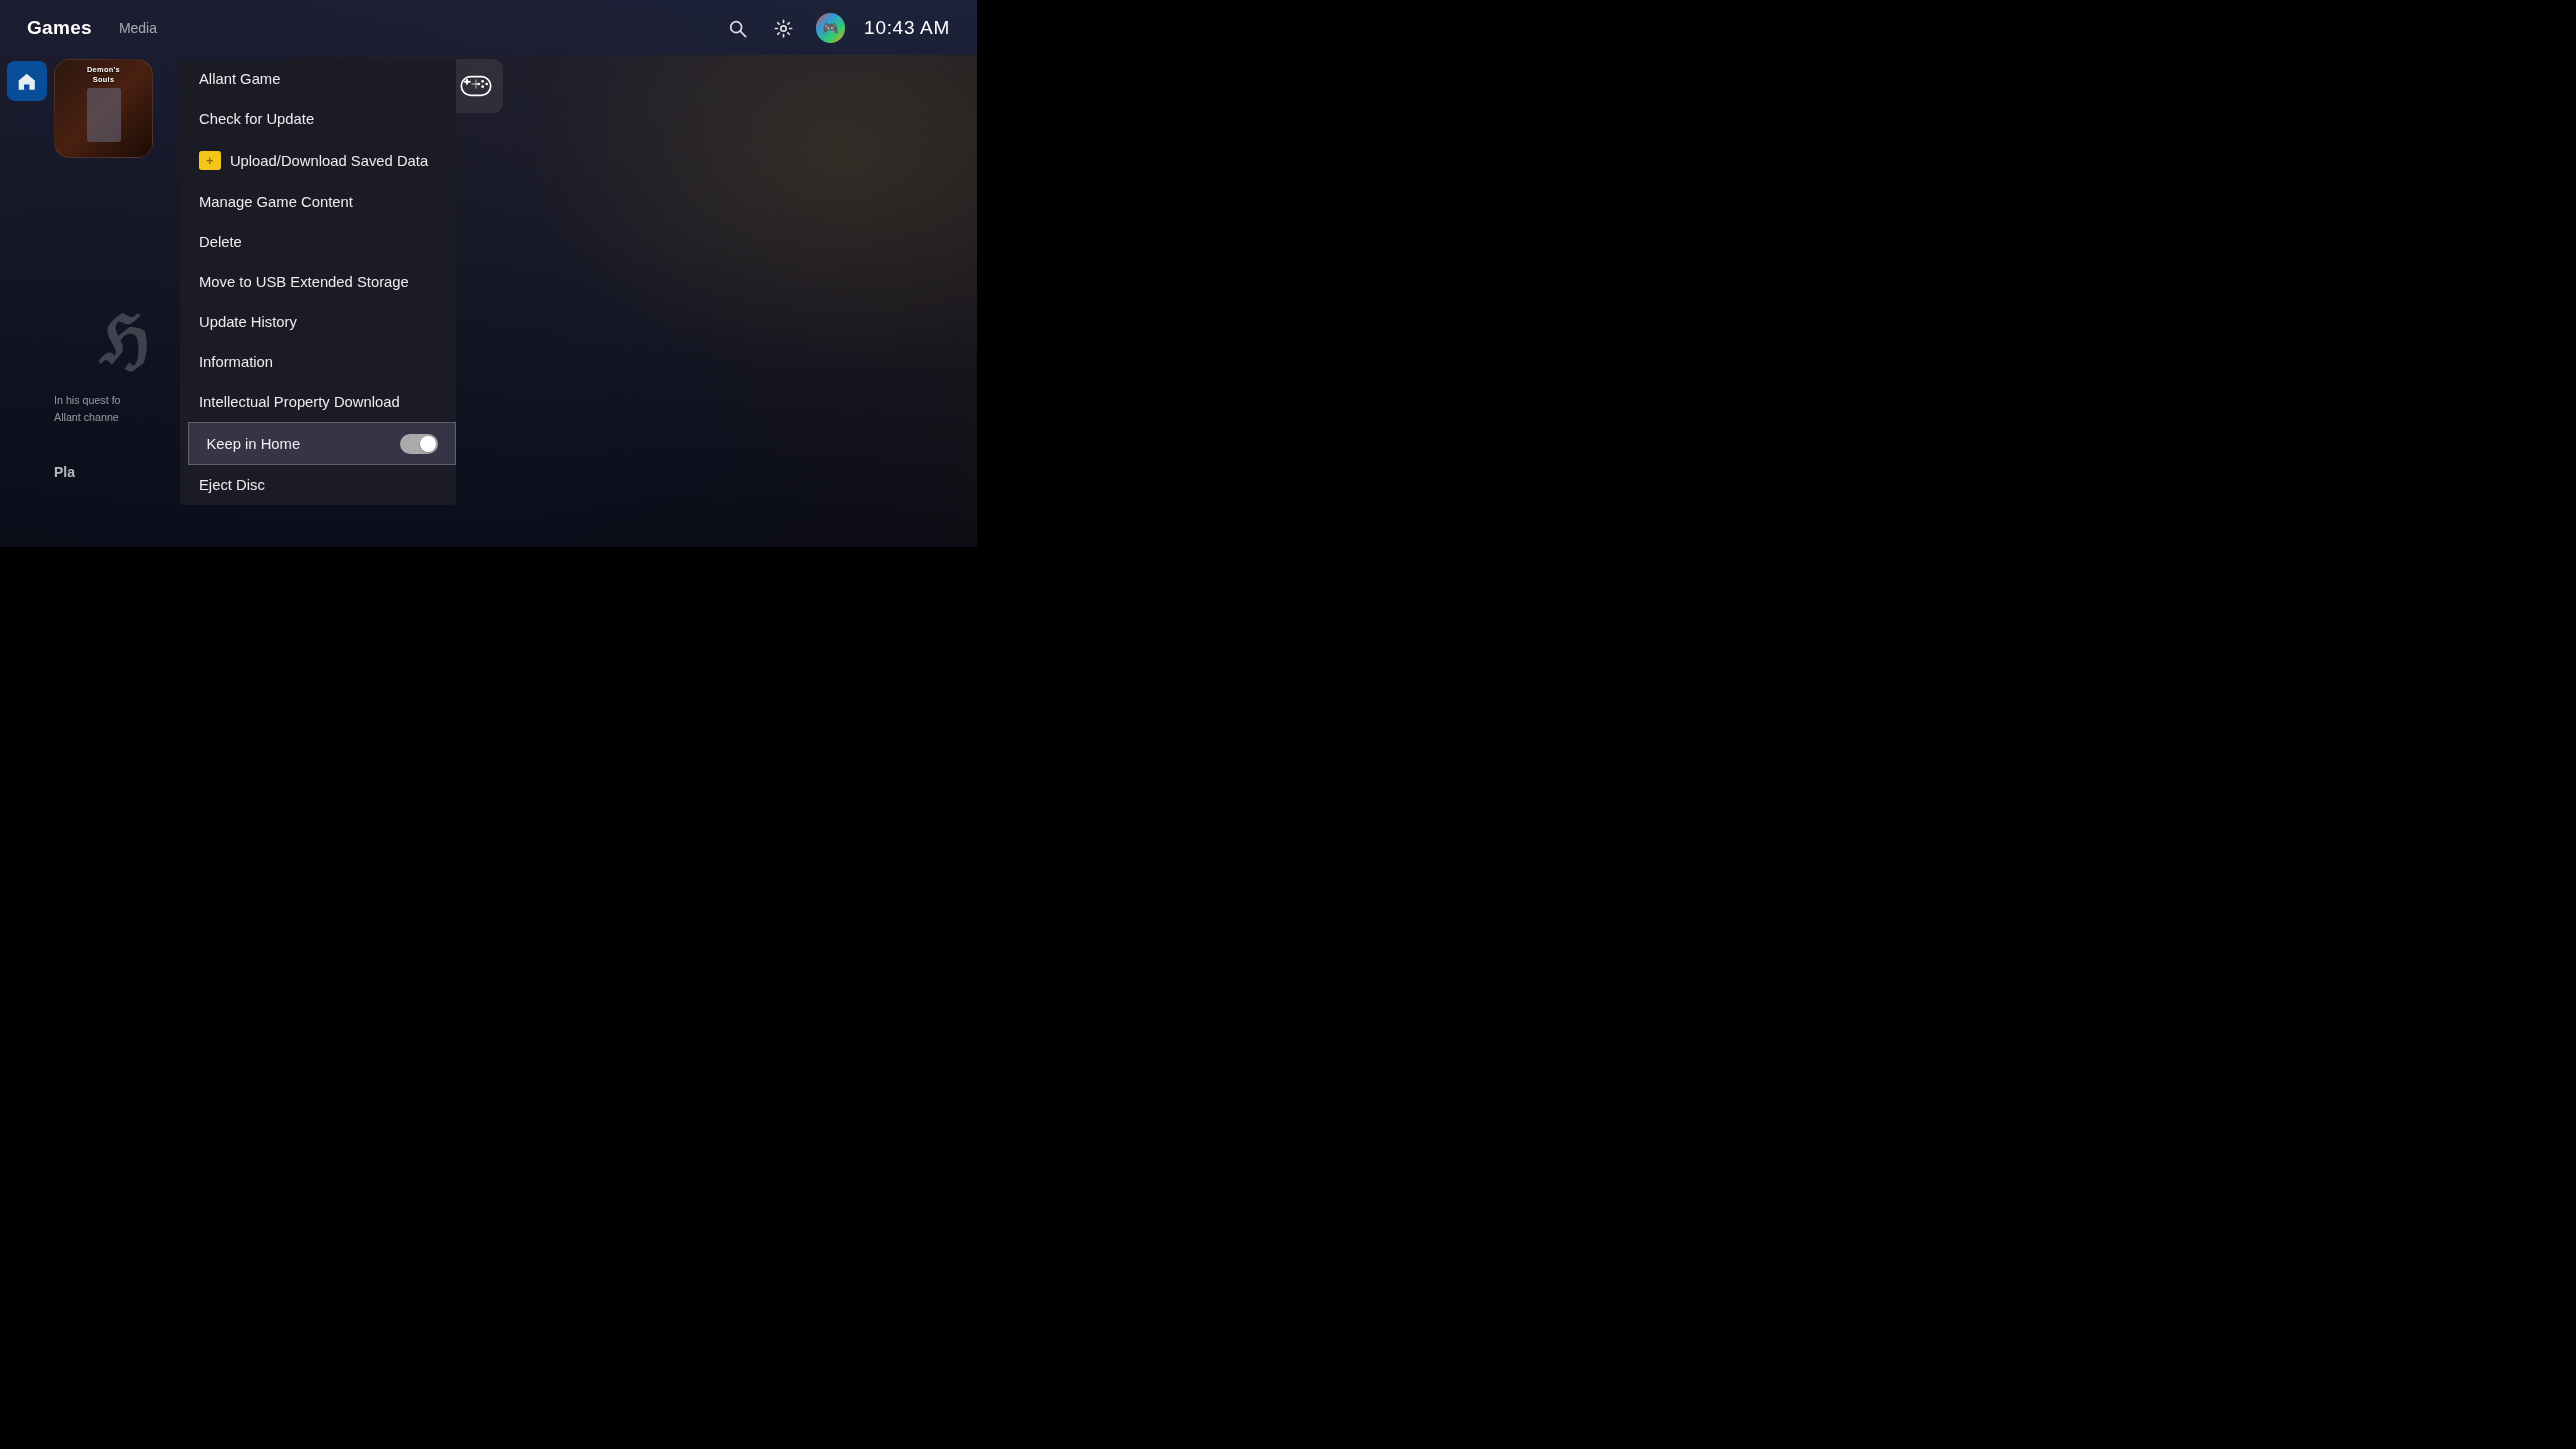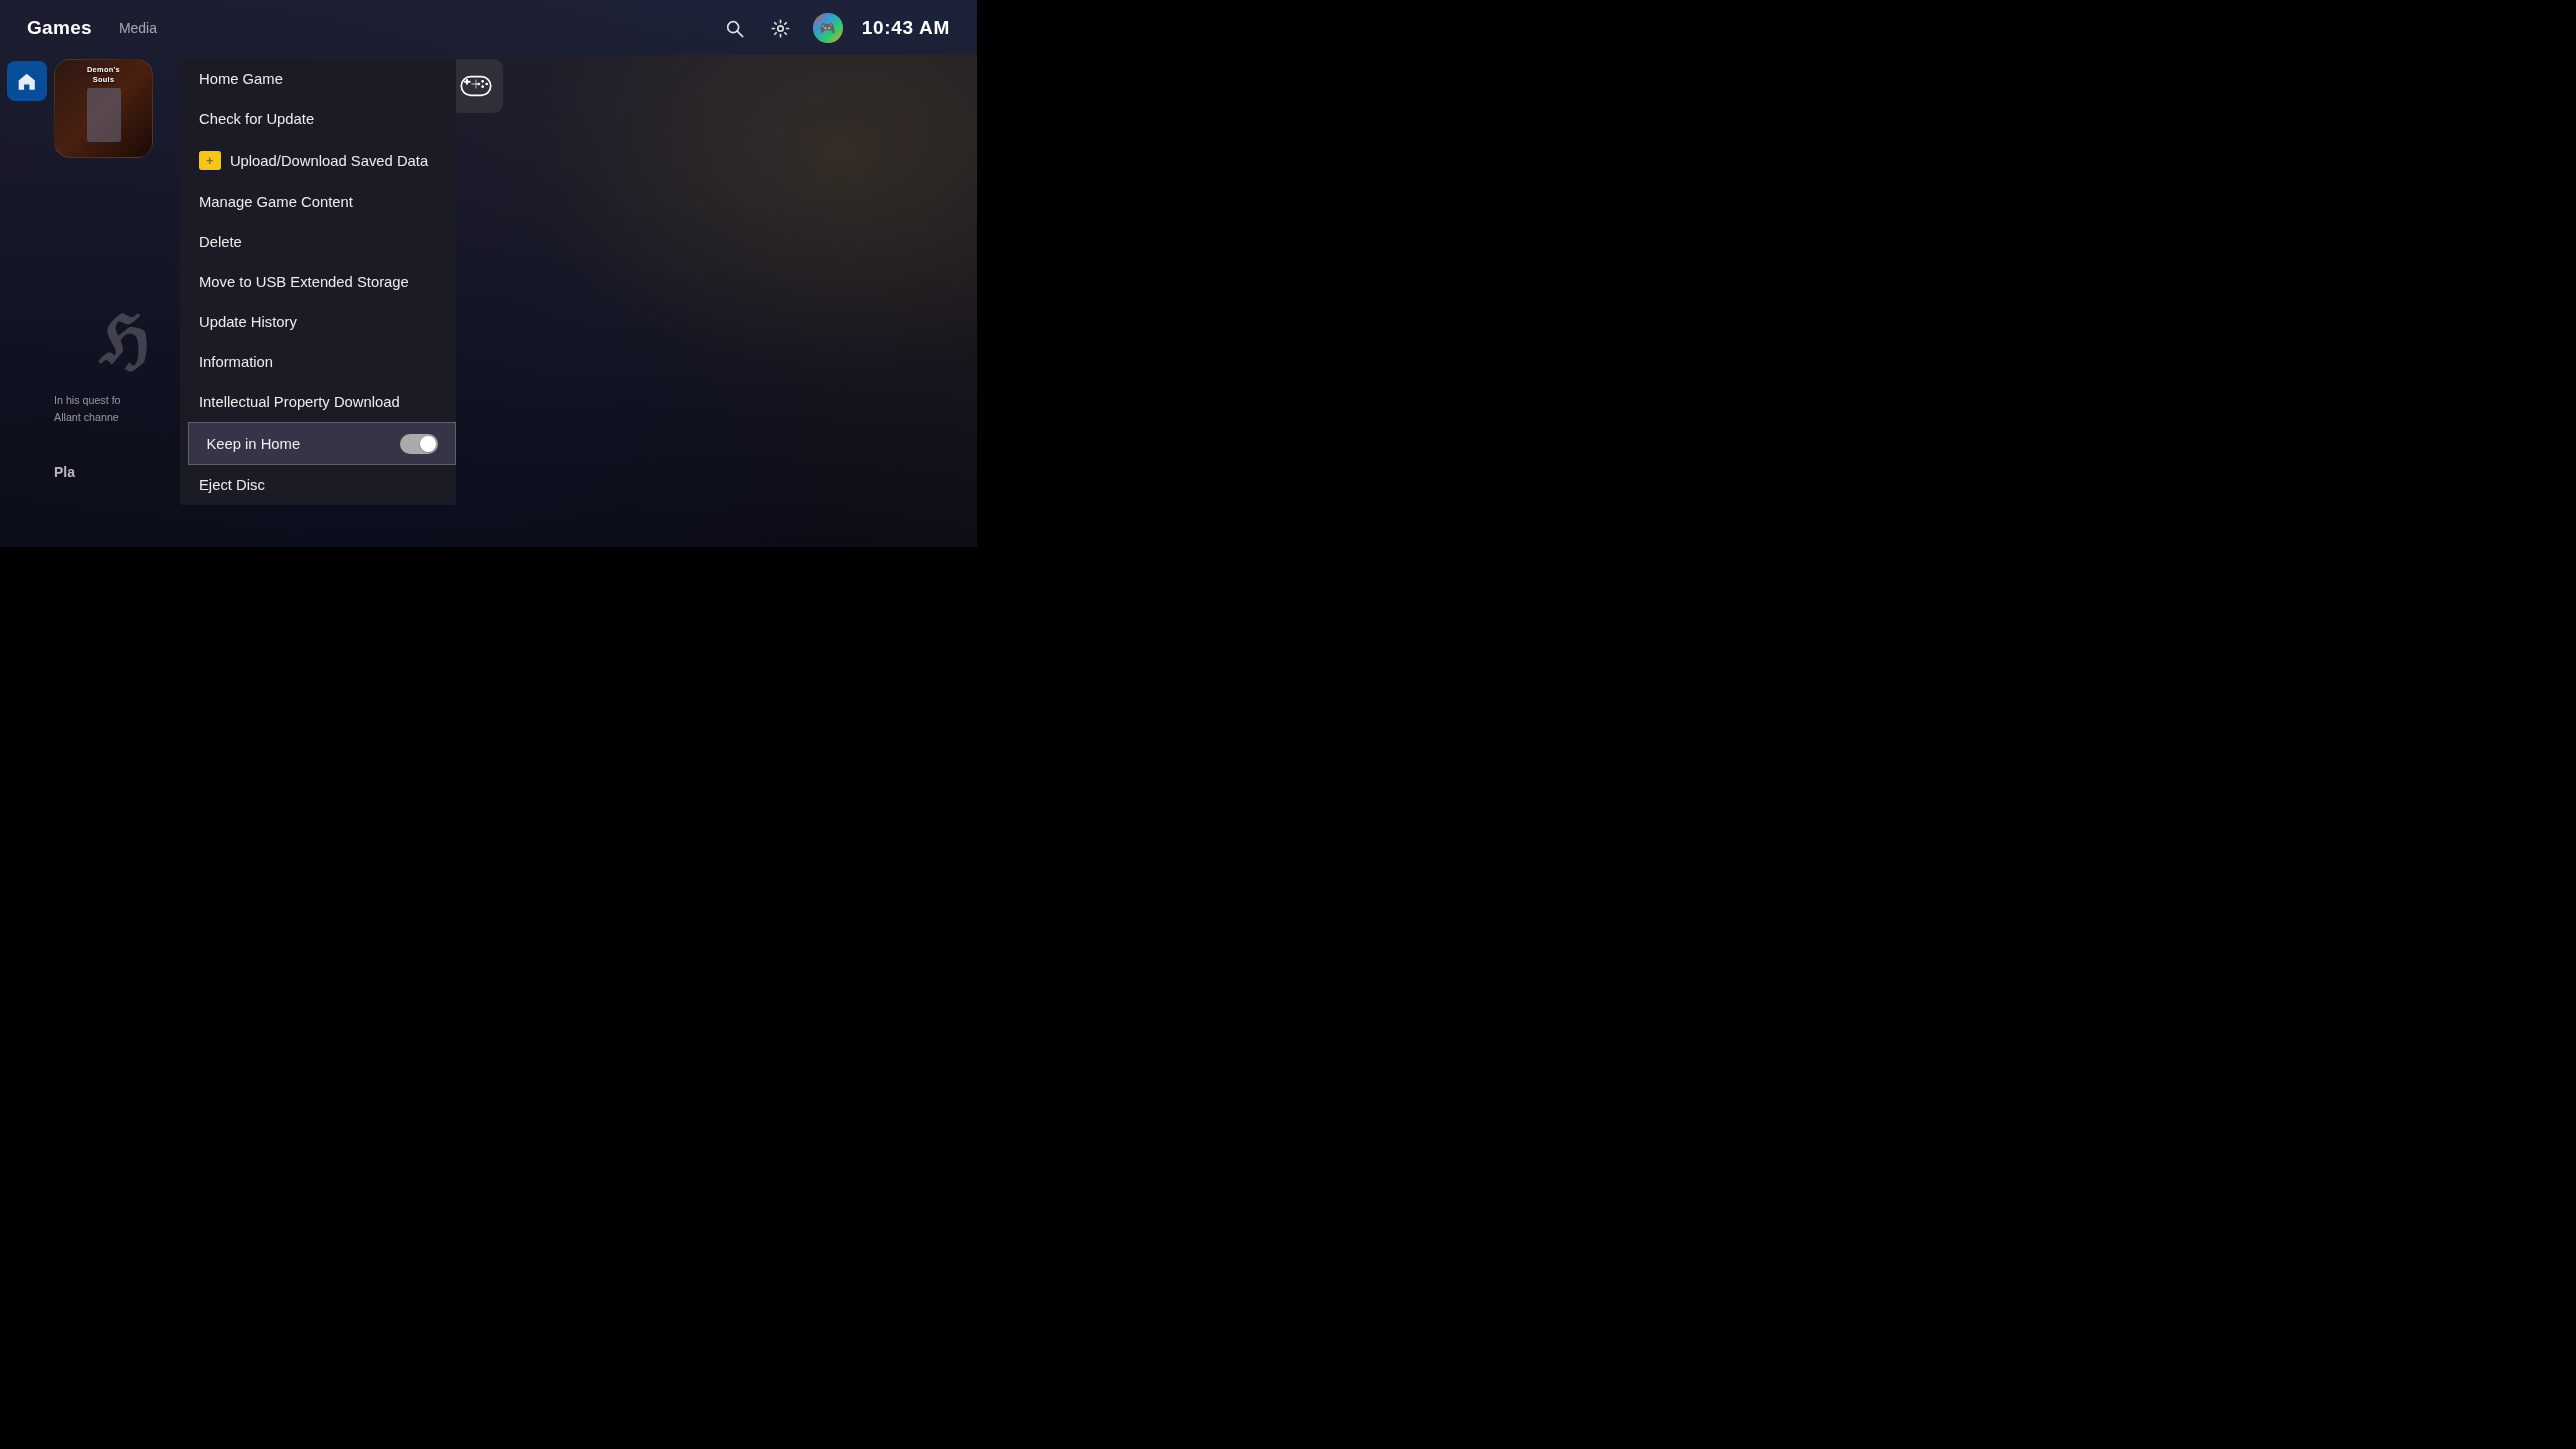--- a/index.html
+++ b/index.html
@@ -106,21 +106,21 @@
       display: flex;
       align-items: center;
       justify-content: center;
       font-size: 13.4px;
       cursor: pointer;
     }
 
     .time-display {
       color: #ffffff;
       font-size: 19px;
-      font-weight: 700;
+      font-weight: 400;
       letter-spacing: 0.7px;
     }
 
     
     .sidebar {
       position: absolute;
       left: 0;
       top: 48px;
       bottom: 0;
       width: 54px;
@@ -384,21 +384,21 @@
     <circle cx="28" cy="17" r="2" fill="white"></circle>
     <circle cx="34" cy="21" r="2" fill="white"></circle>
     <rect x="17" y="16" width="14" height="2" rx="1" fill="white" opacity="0.5"></rect>
     <rect x="23" y="10" width="2" height="14" rx="1" fill="white" opacity="0.5"></rect>
   </svg>
 </div>
 
 <div class="context-menu">
 
   <div class="menu-item">
-    <span>Home Game</span>
+    <span>Allant Game</span>
   </div>
 
   <div class="menu-item">
     <span>Check for Update</span>
   </div>
 
   <div class="menu-item">
     <div class="ps-plus-icon">+</div>
     <span>Upload/Download Saved Data</span>
   </div>

